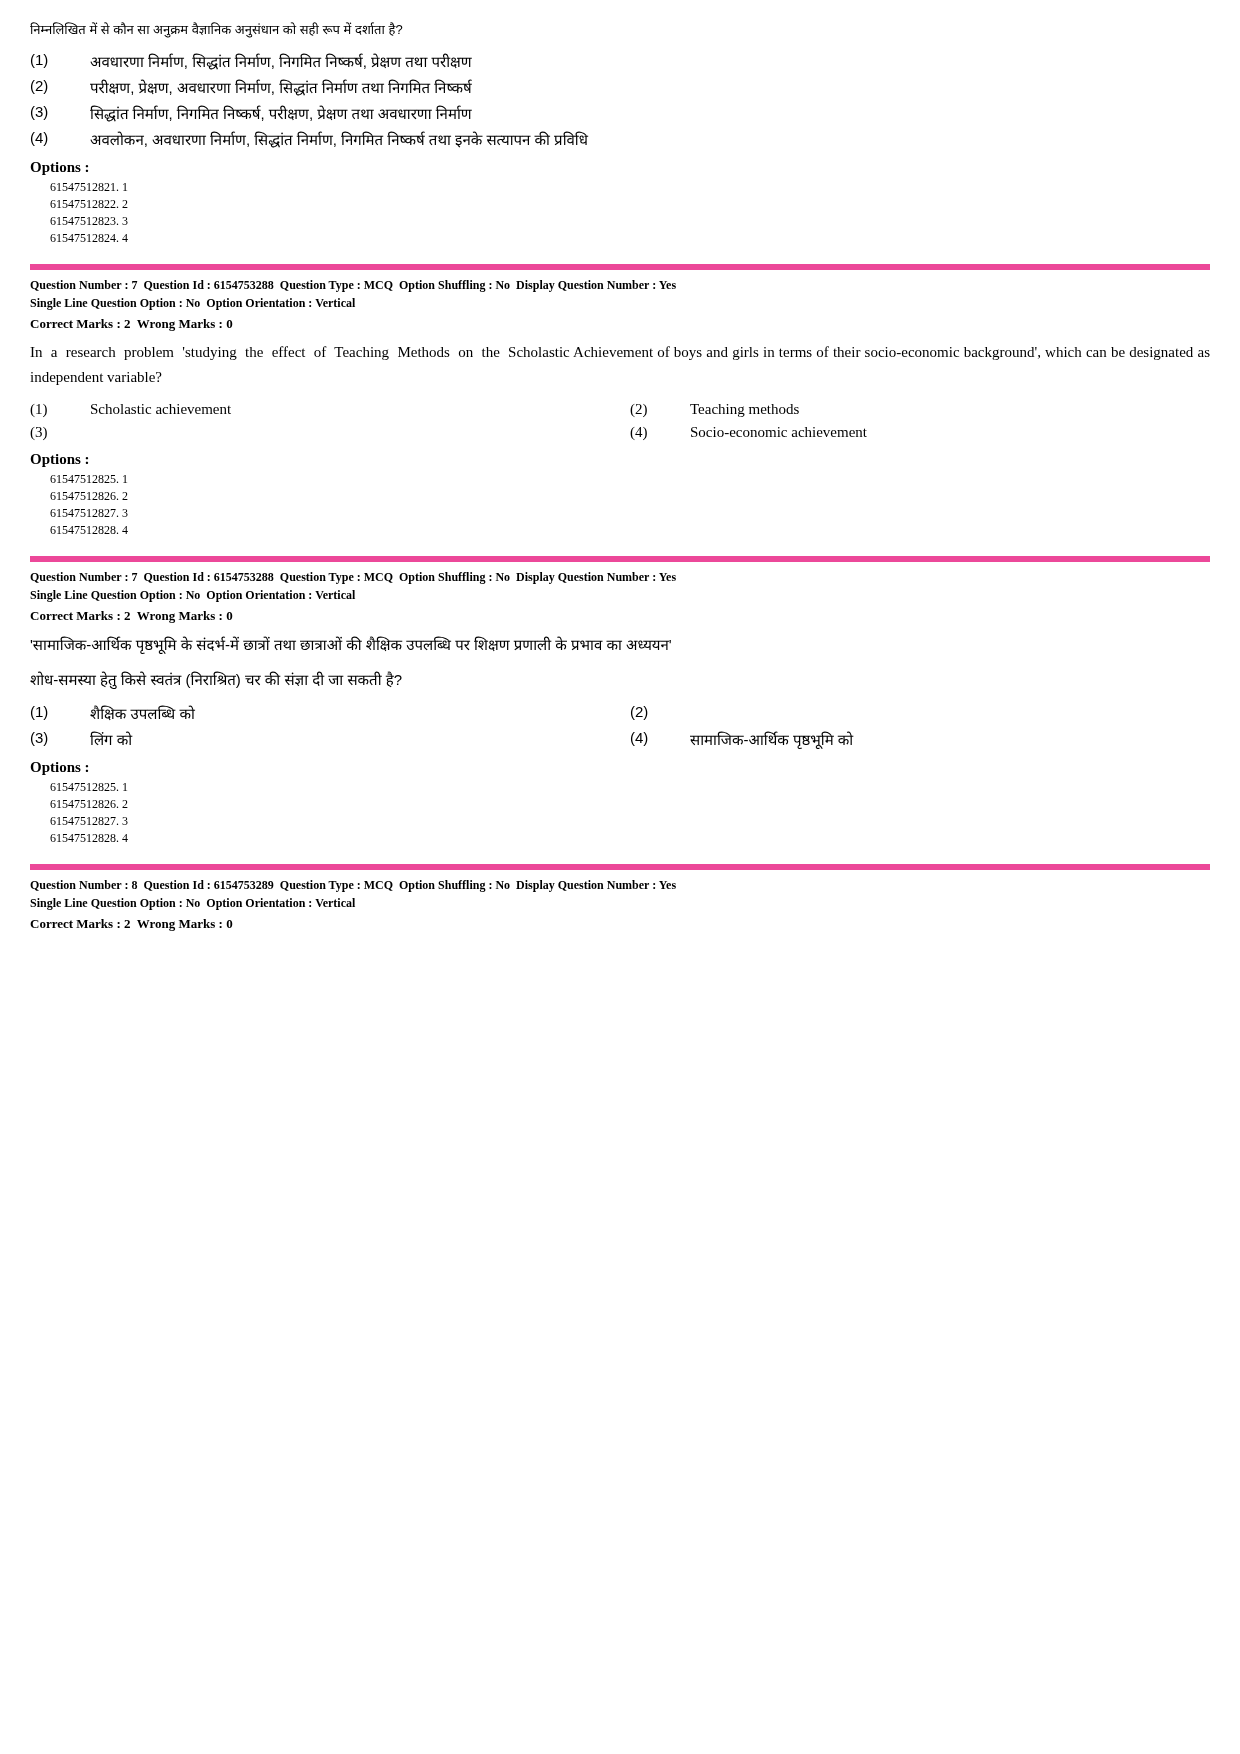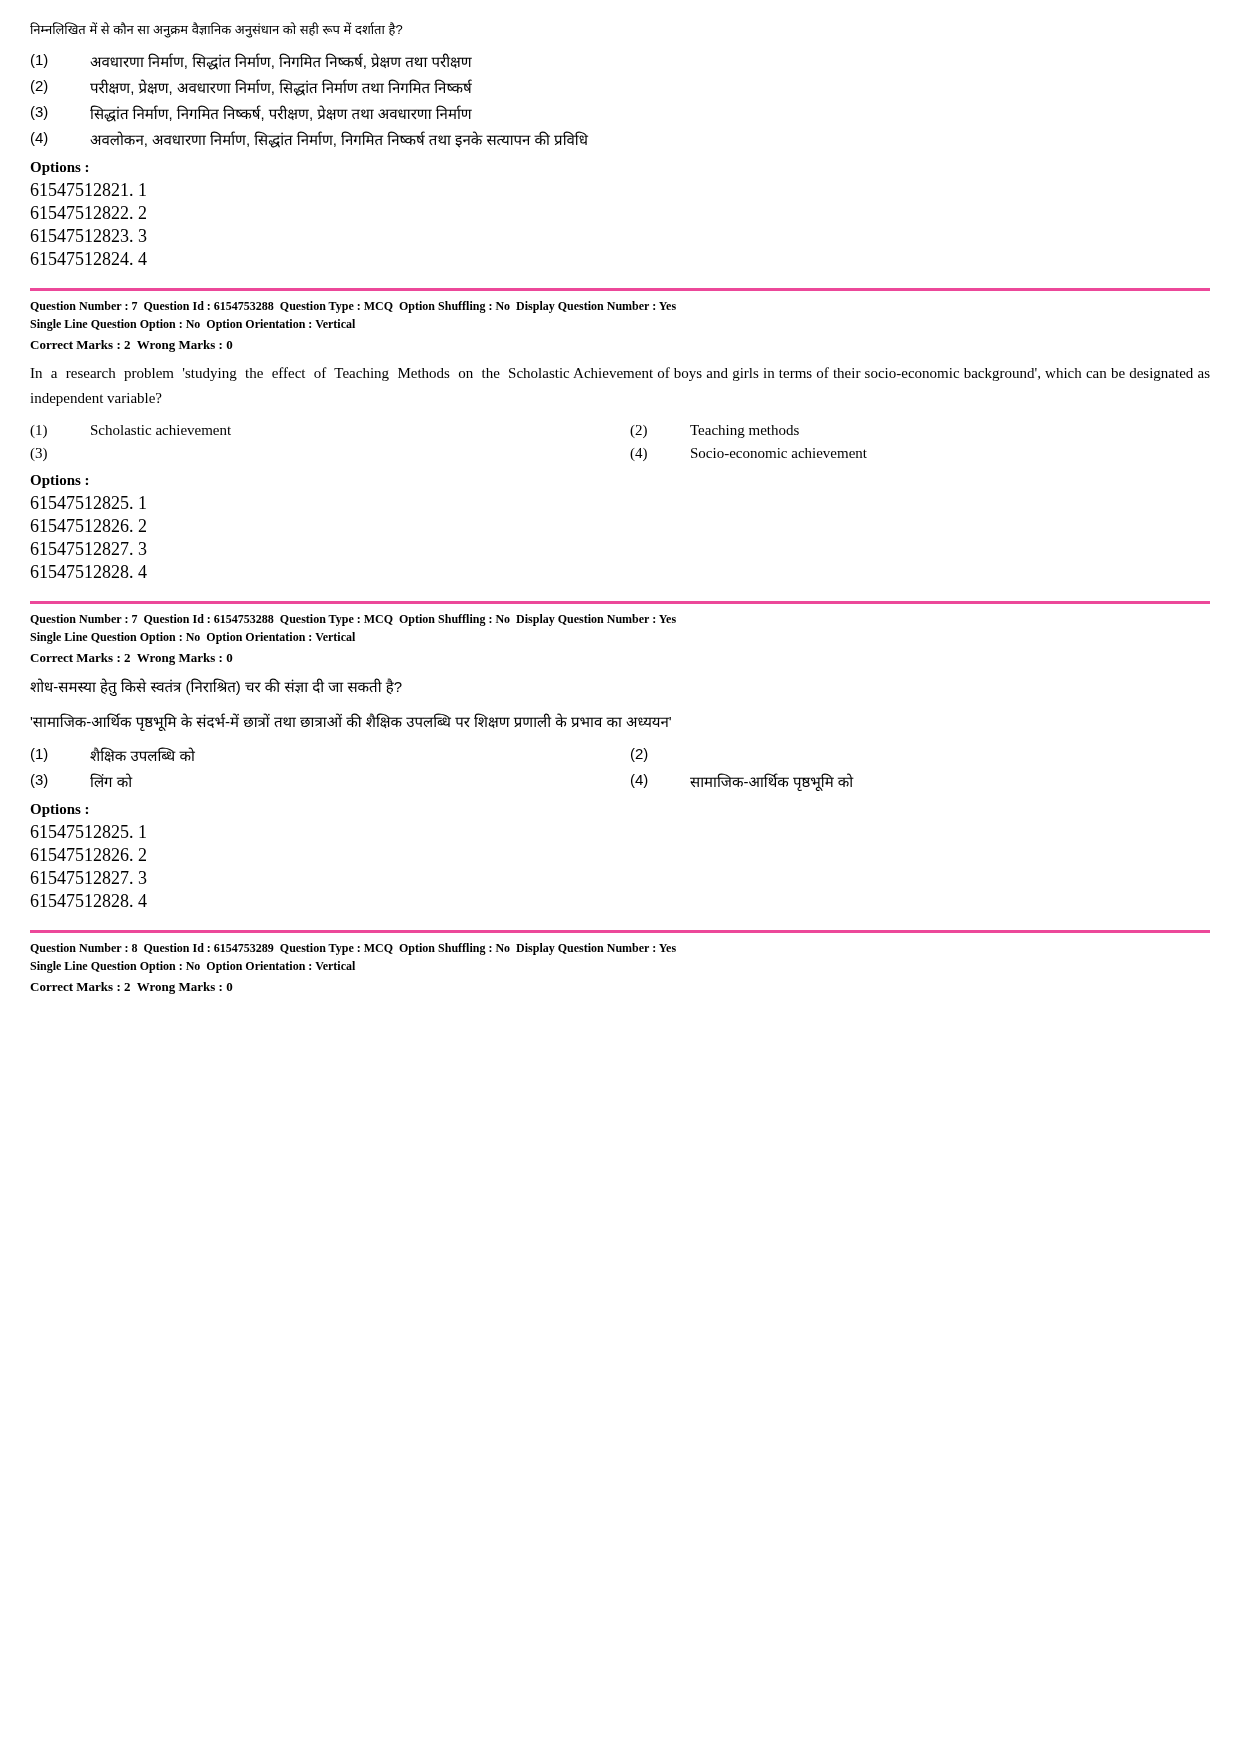--- a/index.html
+++ b/index.html
@@ -49,27 +49,28 @@
     .two-col-options .option-row {
       margin-bottom: 0;
     }
     .options-label {
       font-weight: bold;
       margin-bottom: 4px;
       font-size: 15px;
       font-family: Liberation Serif, serif;
     }
     .option-code-row {
-      font-size: 18px;
+      font-size: 12px;
       margin-bottom: 2px;
+      margin-left: 20px;
     }
     .question-meta {
       font-size: 12px;
       font-weight: bold;
-      border-top: 3px solid #ec4899;
+      border-top: 6px solid #ec4899;
       padding-top: 6px;
       margin-top: 10px;
       margin-bottom: 4px;
       line-height: 1.5;
     }
     .correct-marks {
       font-size: 13px;
       font-weight: bold;
       margin-bottom: 8px;
     }
@@ -154,24 +155,24 @@
 </div>
 
 <div class="section">
   <div class="question-meta">
     <div>Question Number : 7&nbsp; Question Id : 6154753288&nbsp; Question Type : MCQ&nbsp; Option Shuffling : No&nbsp; Display Question Number : Yes</div>
     <div>Single Line Question Option : No&nbsp; Option Orientation : Vertical</div>
   </div>
   <div class="correct-marks">Correct Marks : 2&nbsp; Wrong Marks : 0</div>
 
   <div class="paragraph-question hindi-text">
+    'सामाजिक-आर्थिक पृष्ठभूमि के संदर्भ-में छात्रों तथा छात्राओं की शैक्षिक उपलब्धि पर शिक्षण प्रणाली के प्रभाव का अध्ययन'
+  </div>
+  <div class="paragraph-question hindi-text">
     शोध-समस्या हेतु किसे स्वतंत्र (निराश्रित) चर की संज्ञा दी जा सकती है?
-  </div>
-  <div class="paragraph-question hindi-text">
-    'सामाजिक-आर्थिक पृष्ठभूमि के संदर्भ-में छात्रों तथा छात्राओं की शैक्षिक उपलब्धि पर शिक्षण प्रणाली के प्रभाव का अध्ययन'
   </div>
 
   <div class="two-col-options">
     <div class="option-row">
       <span class="option-num hindi-text">(1)</span>
       <span class="option-text hindi-text">शैक्षिक उपलब्धि को</span>
     </div>
     <div class="option-row">
       <span class="option-num hindi-text">(2)</span>
     </div>

